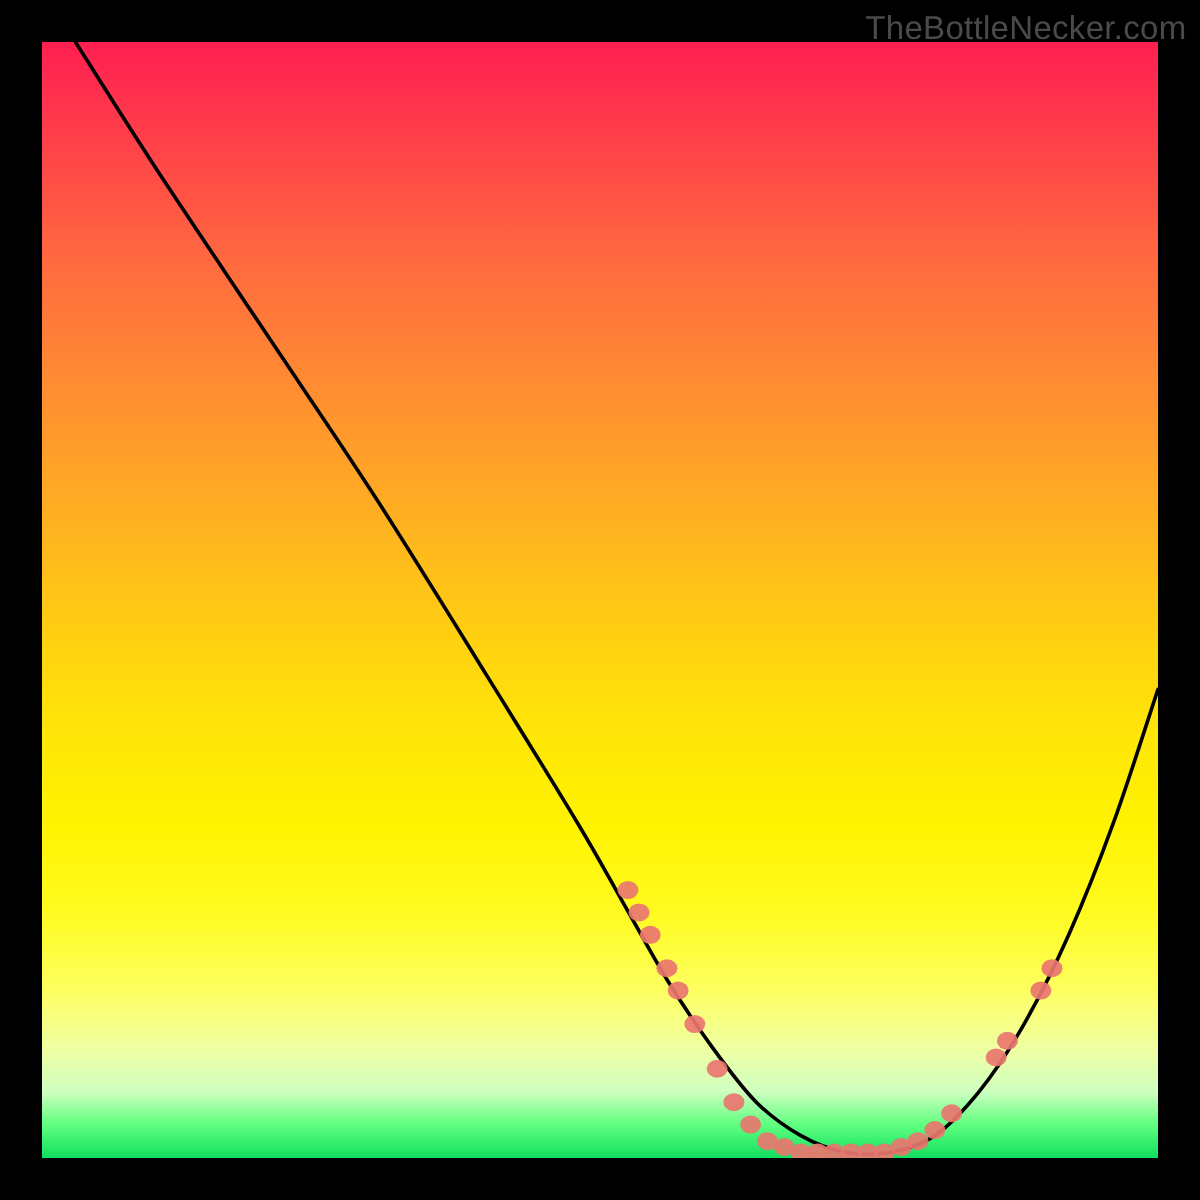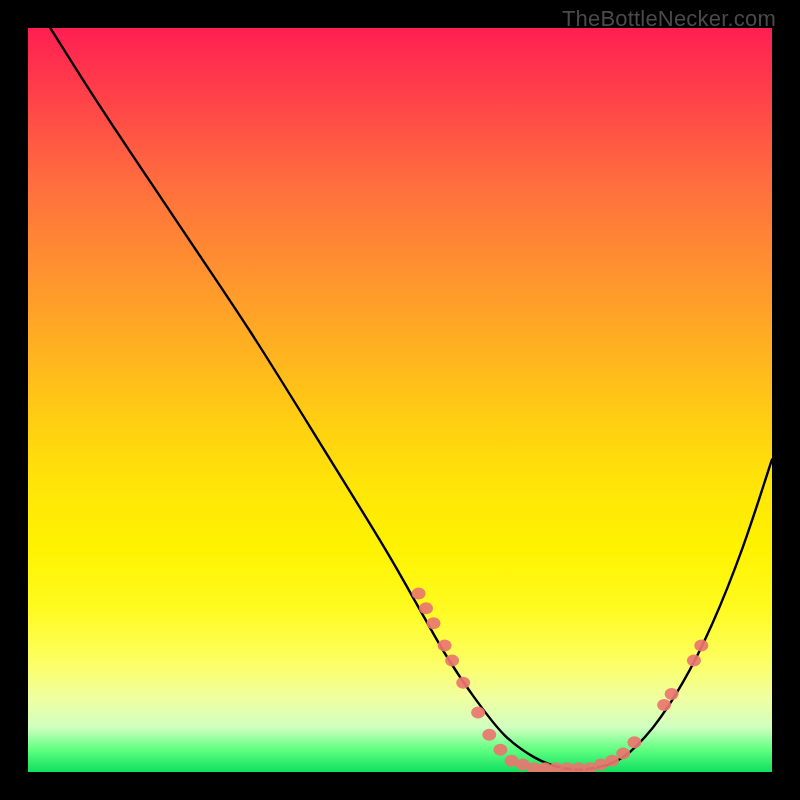--- a/index.html
+++ b/index.html
@@ -1,21 +1,21 @@
 <!DOCTYPE html>
 <html><head>
 <meta charset="utf-8">
 <style>
   * { margin: 0; padding: 0; box-sizing: border-box; }
   html, body { width: 800px; height: 800px; background: #000; overflow: hidden; }
   .container { position: relative; width: 800px; height: 800px; background: #000; }
   .watermark {
     position: absolute;
     top: 6px;
-    right: 24px;
+    right: 9px;
     font-family: Arial, sans-serif;
     font-size: 22px;
     font-weight: 500;
     color: #4a4a4a;
     letter-spacing: 0.2px;
     z-index: 10;
   }
   .plot-area {
     position: absolute;
     left: 28px;

